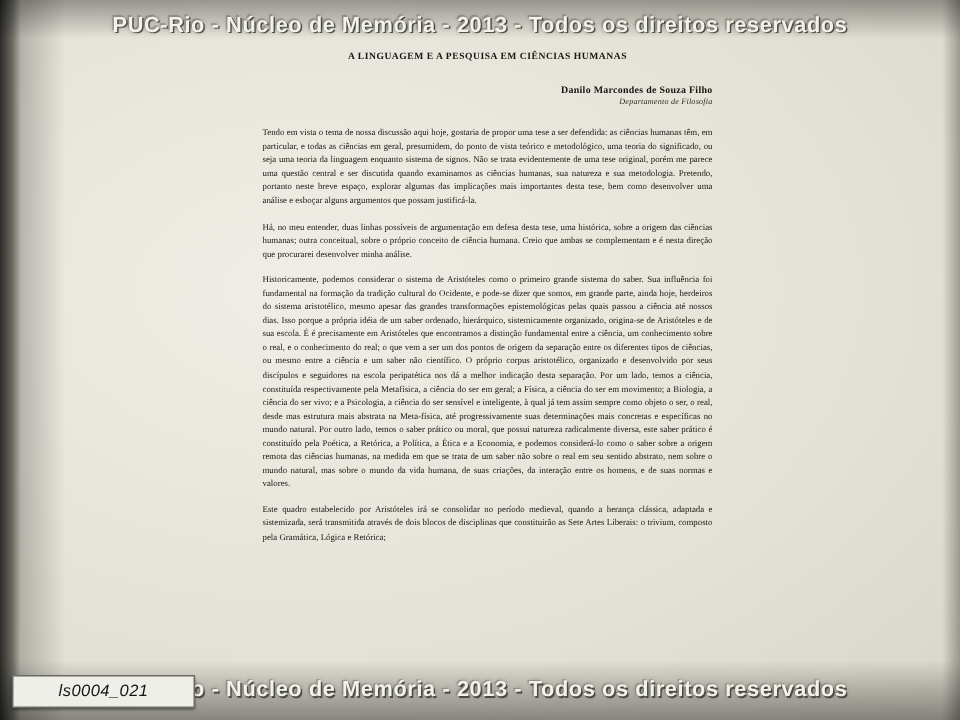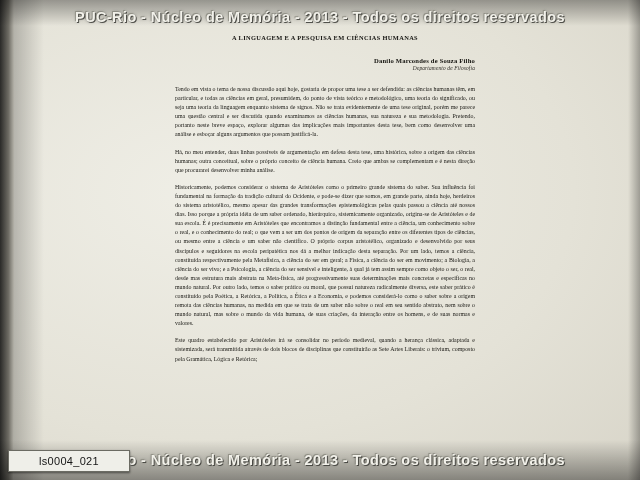--- a/index.html
+++ b/index.html
@@ -130,20 +130,21 @@
     background: #efefe9;
     border: 1px solid #6b6b63;
     display: flex;
     align-items: center;
     justify-content: center;
     font-family: "Liberation Sans", sans-serif;
     font-size: 11px;
     color: #151515;
     letter-spacing: 0.3px;
     box-shadow: 0 1px 2px rgba(0,0,0,0.5);
+    font-style: italic;
   }
   
   .right-edge {
     position: absolute;
     right: 0; top: 0;
     width: 12px; height: 480px;
     background: linear-gradient(to left, rgba(0,0,0,0.30), rgba(0,0,0,0));
     pointer-events: none;
   }
   .top-edge {

